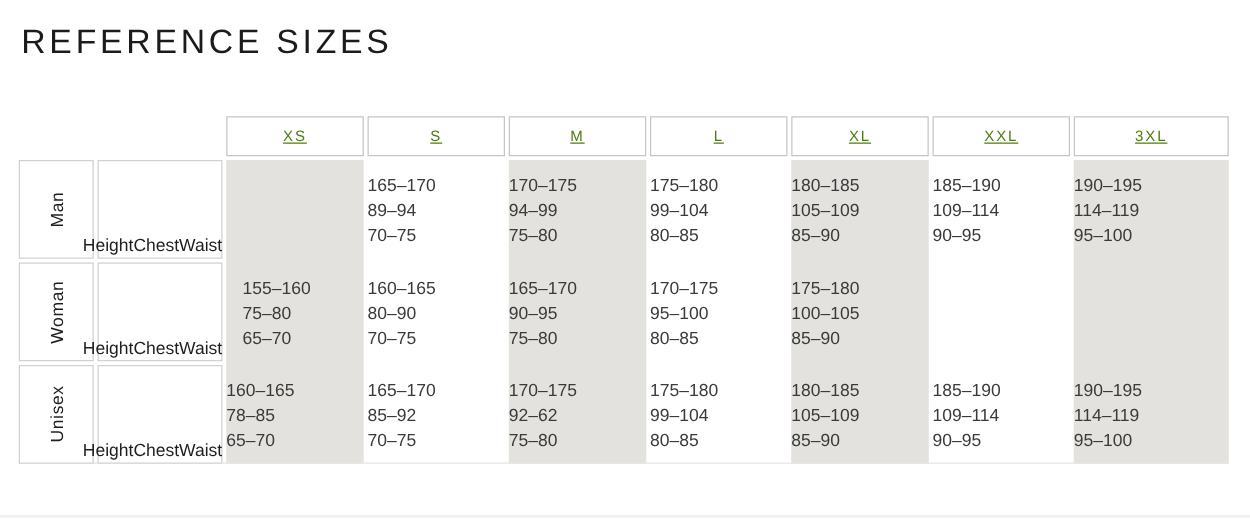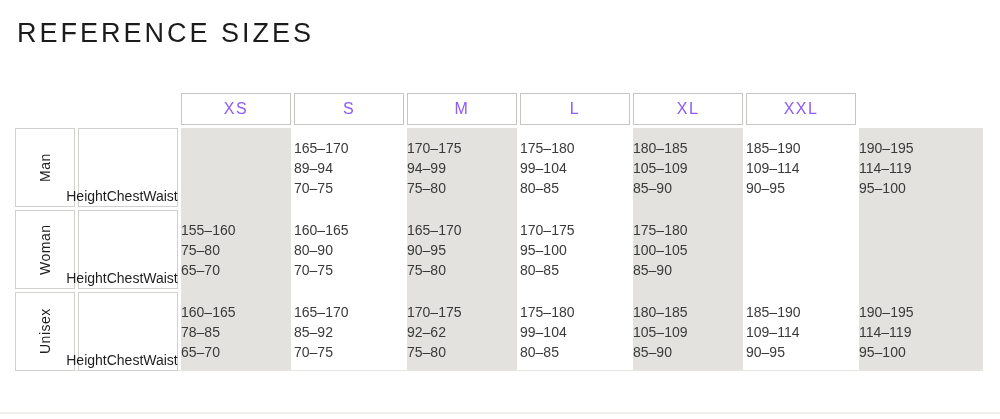--- a/index.html
+++ b/index.html
@@ -21,21 +21,21 @@
     display:grid;
     grid-template-columns:60px 100px 110px 110px 110px 110px 110px 110px 124px;
     grid-template-rows:32px 79px 79px 79px;
     gap:3px;
   }
   .hcell {
     grid-row:1;
     background:#fff;
     border:1px solid #c6c5c1;
     display:flex; align-items:center; justify-content:center;
-    font-size:16px; letter-spacing:1.5px; color:#8b5cf6;
+    font-size:12px; letter-spacing:1.5px; color:#4d7c0f;text-decoration:underline;
   }
   .stripe { grid-row:2 / 5; z-index:0; }
   .gcell {
     grid-column:1;
     border:1px solid #d2d1cd; background:#fff;
     display:flex; align-items:center; justify-content:center;
     writing-mode:vertical-rl; transform:rotate(180deg);
     font-size:14px; color:#1e1e1e; letter-spacing:0.5px;
     z-index:1;
   }
@@ -73,20 +73,21 @@
       <div class="stripe" style="grid-area: 2 / 6 / 5; background: rgb(255, 255, 255);"></div>
       <div class="stripe" style="grid-area: 2 / 7 / 5; background: rgb(227, 226, 222);"></div>
       <div class="stripe" style="grid-area: 2 / 8 / 5; background: rgb(255, 255, 255);"></div>
       <div class="stripe" style="grid-area: 2 / 9 / 5; background: rgb(227, 226, 222);"></div>
       <div class="hcell" style="grid-area: 1 / 3;">XS</div>
       <div class="hcell" style="grid-area: 1 / 4;">S</div>
       <div class="hcell" style="grid-area: 1 / 5;">M</div>
       <div class="hcell" style="grid-area: 1 / 6;">L</div>
       <div class="hcell" style="grid-area: 1 / 8;">XXL</div>
       <div class="hcell" style="grid-area: 1 / 7;">XL</div>
+      <div class="hcell" style="grid-area: 1 / 9;">3XL</div>
       <div class="gcell" style="grid-area: 2 / 1;">Man</div>
       <div class="mcell" style="grid-area: 2 / 2;">
         <div class="">Height</div>
         <div class="">Chest</div>
         <div class="">Waist</div>
       </div>
       <div class="vcell" style="grid-area: 2 / 3;">
         <div class=""></div>
         <div class=""></div>
         <div class=""></div>
@@ -120,21 +121,21 @@
         <div class="">190–195</div>
         <div class="">114–119</div>
         <div class="">95–100</div>
       </div>
       <div class="gcell" style="grid-area: 3 / 1;">Woman</div>
       <div class="mcell" style="grid-area: 3 / 2;">
         <div class="">Height</div>
         <div class="">Chest</div>
         <div class="">Waist</div>
       </div>
-      <div class="vcell" style="grid-area: 3 / 3;">
+      <div class="vcell" style="grid-area: 3 / 3; margin-left: 13px;">
         <div class="">155–160</div>
         <div class="">75–80</div>
         <div class="">65–70</div>
       </div>
       <div class="vcell" style="grid-area: 3 / 4;">
         <div class="">160–165</div>
         <div class="">80–90</div>
         <div class="">70–75</div>
       </div>
       <div class="vcell" style="grid-area: 3 / 5;">

